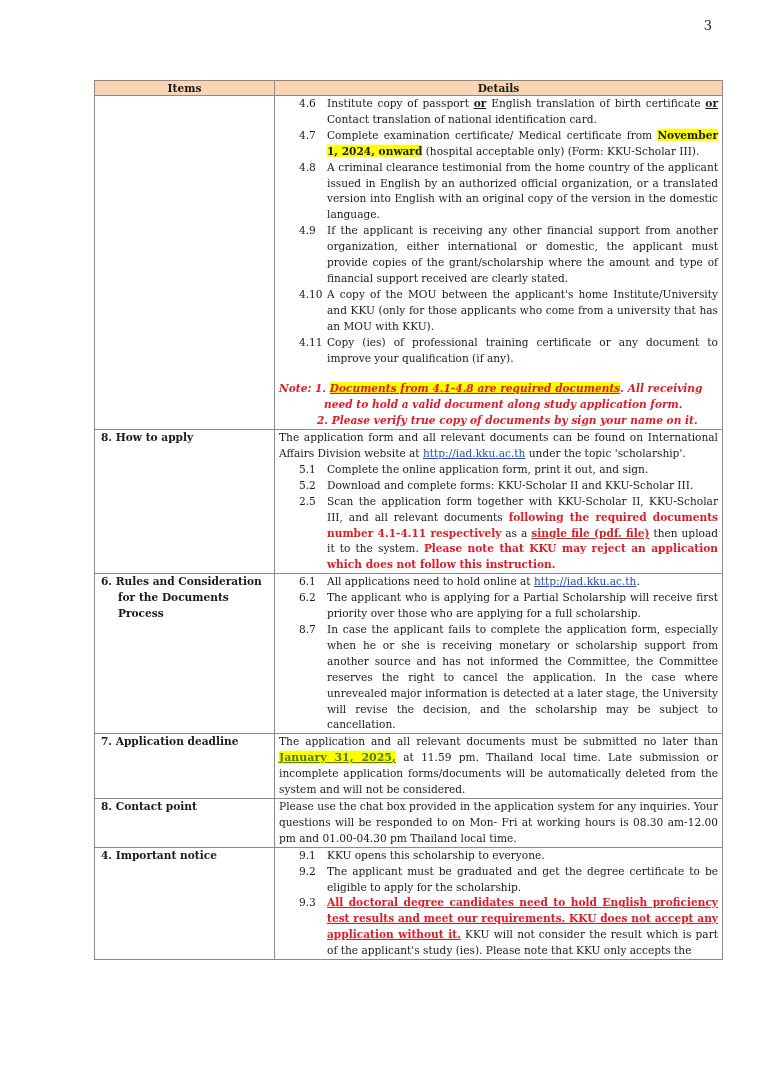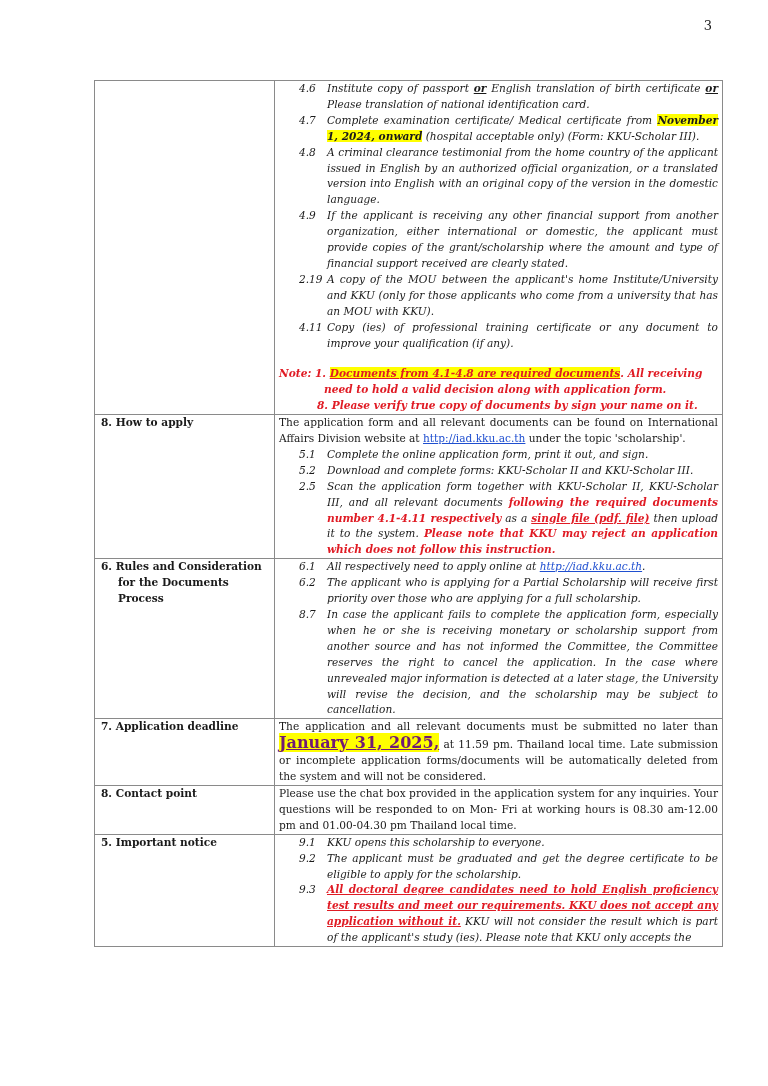--- a/index.html
+++ b/index.html
@@ -5,79 +5,83 @@
   html, body { margin:0; padding:0; background:#ffffff; }
   body { width:768px; height:1086px; position:relative; overflow:hidden;
          font-family:"DejaVu Serif", "Liberation Serif", serif; color:#1a1a1a; }
   .page-num { position:absolute; top:18px; right:56px; font-size:13px; }
   table.doc { position:absolute; left:94px; top:80px; width:629px;
               border-collapse:collapse; font-size:10.6px; line-height:15.9px; table-layout:fixed; }
   table.doc td, table.doc th { border:1px solid #8a8a8a; vertical-align:top; padding:0 4px; }
   table.doc col.c1 { width:180px; }
   th { background:#fbd4b4; font-weight:bold; text-align:center; height:14px; line-height:14px; }
   .item { font-weight:bold; padding-left:6px !important; }
-  .sub { display:flex; text-align:justify;font-style:italic; }
+  .sub { display:flex; text-align:justify; }
   .sub .n { flex:0 0 auto; width:28px; text-align:left; margin-left:20px; }
   .sub .t { flex:1 1 auto; }
   .p { text-align:justify; }
   .hl { background:#ffff00; }
   .b { font-weight:bold; }
   .u { text-decoration:underline; }
   .red { color:#e01b24; }
   .link { color:#1f4fd0; text-decoration:underline; }
   .note { color:#e01b24; font-weight:bold; font-style:italic; }
   .note .l2 { padding-left:45px; }
   .note .l3 { padding-left:38px; }
-  .big { font-size:16px; font-weight:bold; color:#701a75; text-decoration:underline; background:#ffff00; }
+  .big { font-size:11px; font-weight:bold; color:#4d7c0f; text-decoration:underline; background:#ffff00; }
   .gap { height:15px; }
 </style>
 </head>
 <body>
 
 <div class="page-num">3</div>
 
 <table class="doc">
   <colgroup>
       <col class="c1">
       <col>
     </colgroup>
   <tbody>
+      <tr>
+    <th>Items</th>
+    <th>Details</th>
+  </tr>
 
   <tr>
     <td></td>
     <td>
       <div class="sub">
         <span class="n">4.6</span>
-        <span class="t"><span>Institute copy of passport </span><span class="b u">or</span><span> English translation of birth certificate </span><span class="b u">or</span><span> Please translation of national identification card.</span></span>
+        <span class="t"><span>Institute copy of passport </span><span class="b u">or</span><span> English translation of birth certificate </span><span class="b u">or</span><span> Contact translation of national identification card.</span></span>
       </div>
       <div class="sub">
         <span class="n">4.7</span>
         <span class="t"><span>Complete examination certificate/ Medical certificate from </span><span class="hl b">November 1, 2024, onward</span><span> (hospital acceptable only) (Form: KKU-Scholar III).</span></span>
       </div>
       <div class="sub">
         <span class="n">4.8</span>
         <span class="t">A criminal clearance testimonial from the home country of the applicant issued in English by an authorized official organization, or a translated version into English with an original copy of the version in the domestic language.</span>
       </div>
       <div class="sub">
         <span class="n">4.9</span>
         <span class="t">If the applicant is receiving any other financial support from another organization, either international or domestic, the applicant must provide copies of the grant/scholarship where the amount and type of financial support received are clearly stated.</span>
       </div>
       <div class="sub">
-        <span class="n">2.19</span>
+        <span class="n">4.10</span>
         <span class="t">A copy of the MOU between the applicant's home Institute/University and KKU (only for those applicants who come from a university that has an MOU with KKU).</span>
       </div>
       <div class="sub">
         <span class="n">4.11</span>
         <span class="t">Copy (ies) of professional training certificate or any document to improve your qualification (if any).</span>
       </div>
       <div class="gap"></div>
       <div class="note">
         <div><span>Note: 1. </span><span class="hl u">Documents from 4.1-4.8 are required documents</span><span>. All receiving</span></div>
-        <div class="l2">need to hold a valid decision along with application form.</div>
-        <div class="l3">8. Please verify true copy of documents by sign your name on it.</div>
+        <div class="l2">need to hold a valid document along study application form.</div>
+        <div class="l3">2. Please verify true copy of documents by sign your name on it.</div>
       </div>
     </td>
   </tr>
 
   <tr>
     <td class="item">8.  How to apply</td>
     <td>
       <div class="p"><span>The application form and all relevant documents can be found on International Affairs Division website at </span><span class="link">http://iad.kku.ac.th</span><span> under the topic 'scholarship'.</span></div>
       <div class="sub">
         <span class="n">5.1</span>
@@ -95,21 +99,21 @@
   </tr>
 
   <tr>
     <td class="item">
       <div>6.  Rules and Consideration</div>
       <div style="padding-left:17px">for the Documents Process</div>
     </td>
     <td>
       <div class="sub">
         <span class="n">6.1</span>
-        <span class="t"><span>All respectively need to apply online at </span><span class="link">http://iad.kku.ac.th</span><span>.</span></span>
+        <span class="t"><span>All applications need to hold online at </span><span class="link">http://iad.kku.ac.th</span><span>.</span></span>
       </div>
       <div class="sub">
         <span class="n">6.2</span>
         <span class="t">The applicant who is applying for a Partial Scholarship will receive first priority over those who are applying for a full scholarship.</span>
       </div>
       <div class="sub">
         <span class="n">8.7</span>
         <span class="t">In case the applicant fails to complete the application form, especially when he or she is receiving monetary or scholarship support from another source and has not informed the Committee, the Committee reserves the right to cancel the application.  In the case where unrevealed major information is detected at a later stage, the University will revise the decision, and the scholarship may be subject to cancellation.</span>
       </div>
     </td>
@@ -123,21 +127,21 @@
   </tr>
 
   <tr>
     <td class="item">8.  Contact point</td>
     <td>
       <div class="p">Please use the chat box provided in the application system for any inquiries. Your questions will be responded to on Mon- Fri at working hours is 08.30 am-12.00 pm and 01.00-04.30 pm Thailand local time.</div>
     </td>
   </tr>
 
   <tr>
-    <td class="item">5.  Important notice</td>
+    <td class="item">4.  Important notice</td>
     <td>
       <div class="sub">
         <span class="n">9.1</span>
         <span class="t">KKU opens this scholarship to everyone.</span>
       </div>
       <div class="sub">
         <span class="n">9.2</span>
         <span class="t">The applicant must be graduated and get the degree certificate to be eligible to apply for the scholarship.</span>
       </div>
       <div class="sub">

